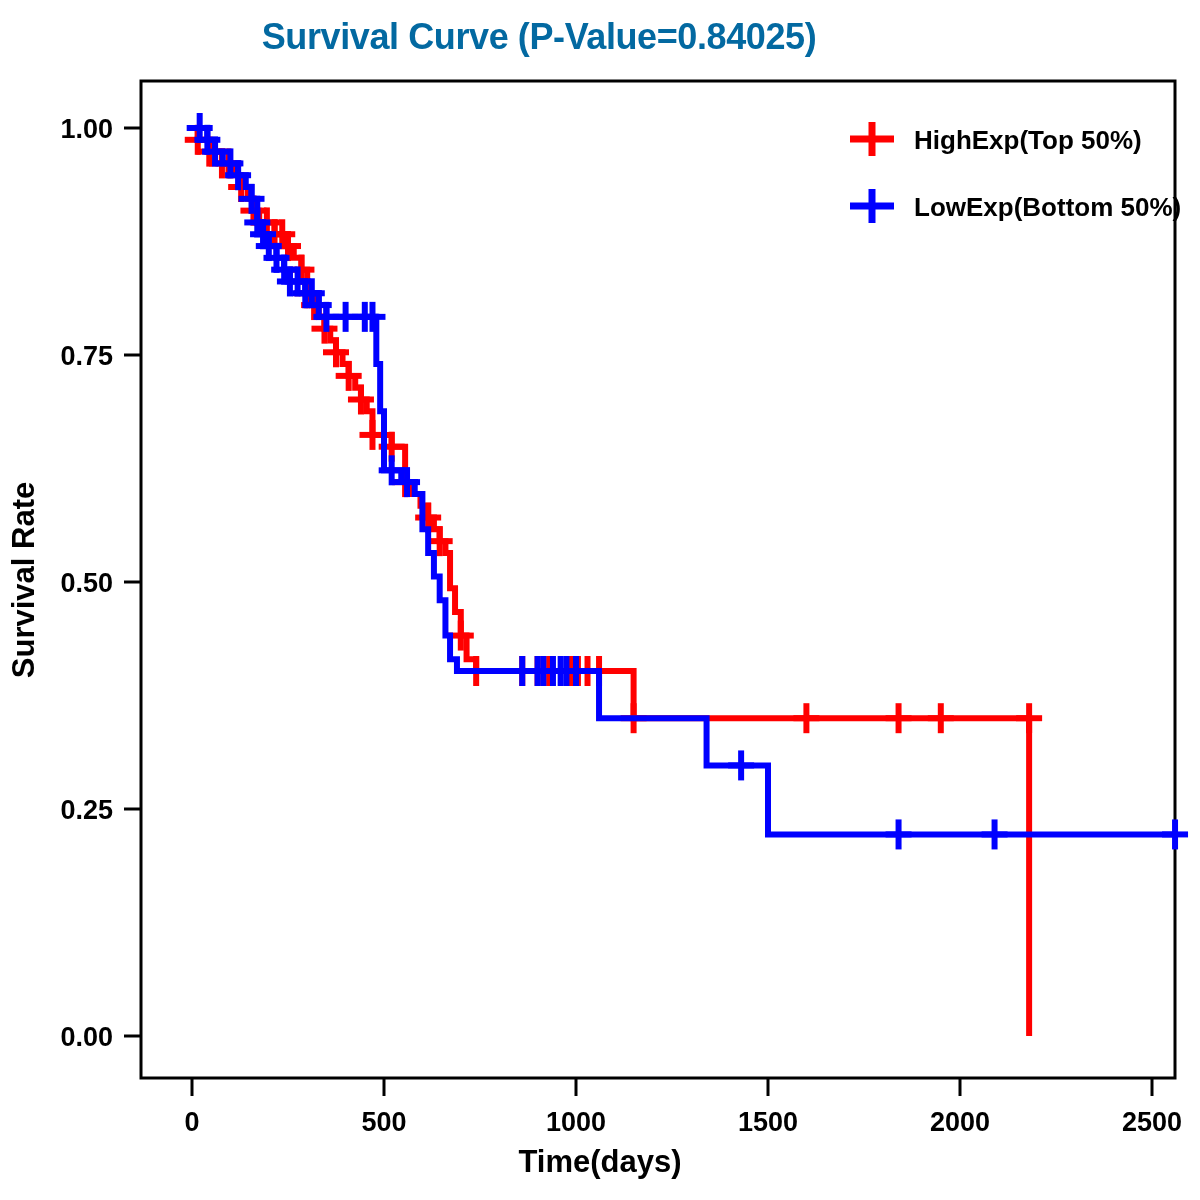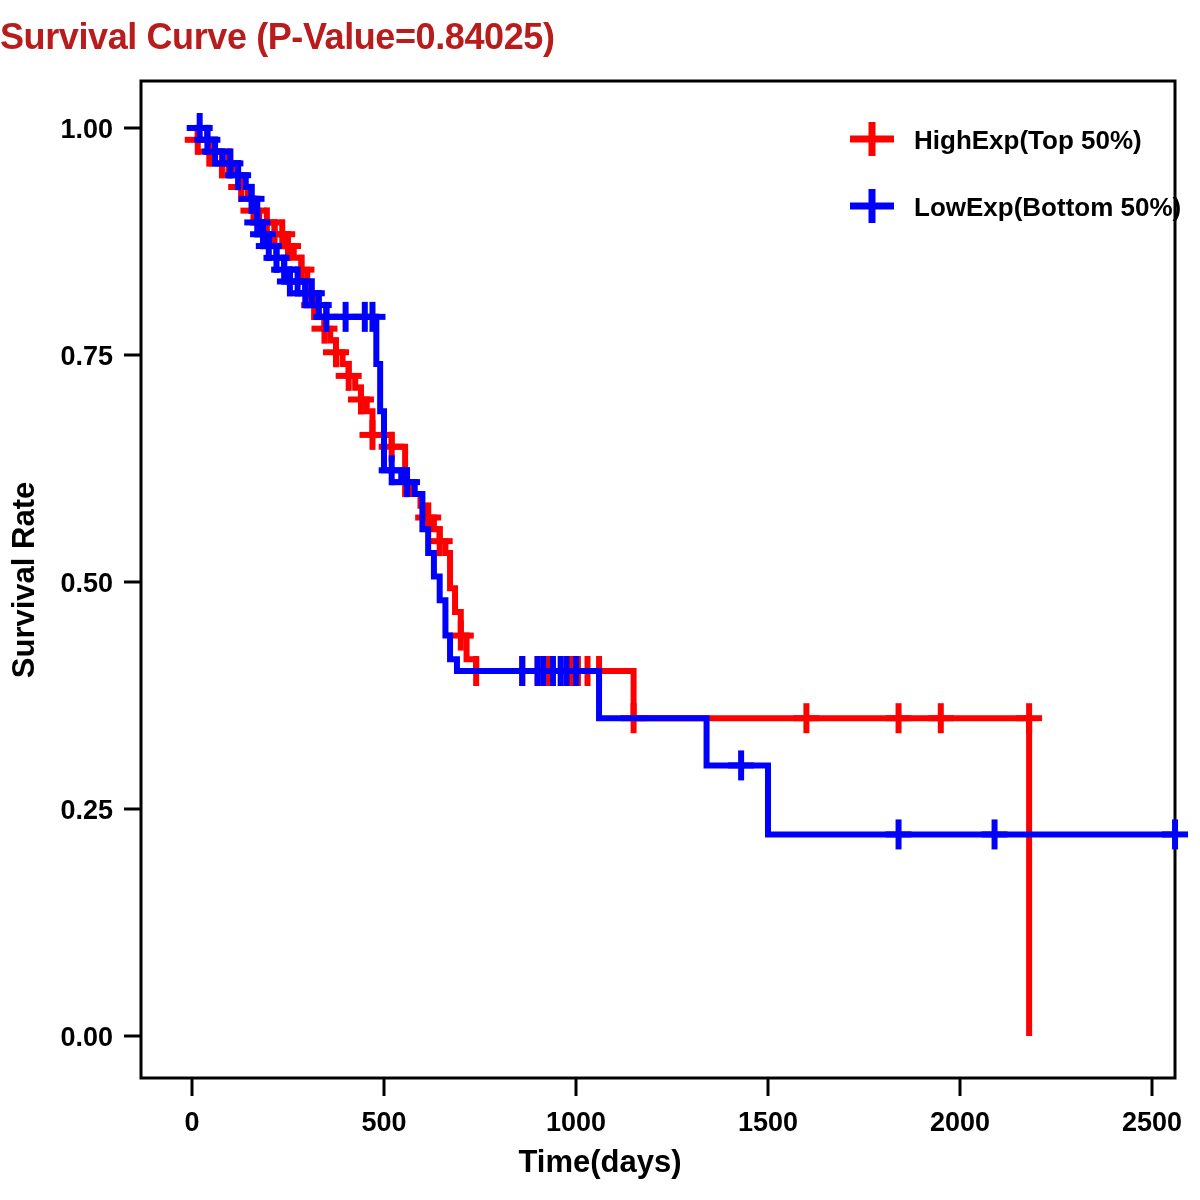--- a/index.html
+++ b/index.html
@@ -17,23 +17,24 @@
     position: relative;
     width: 1200px;
     height: 1200px;
     background: #ffffff;
   }
   #chart-title {
     position: absolute;
     top: 16px;
     left: 0;
     width: 1078px;
+    text-align: center;
     font-size: 36px;
     font-weight: bold;
-    color: #b91c1c;
+    color: #0369a1;
     letter-spacing: -0.4px;
     font-family: "Liberation Sans", sans-serif;
   }
   #plot-svg {
     position: absolute;
     top: 0;
     left: 0;
   }
   .axis-label {
     font-size: 31px;

